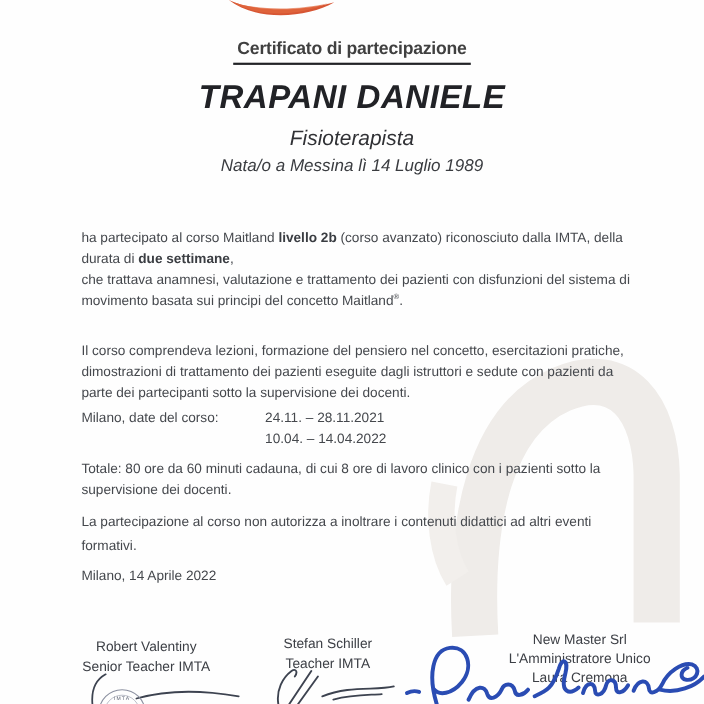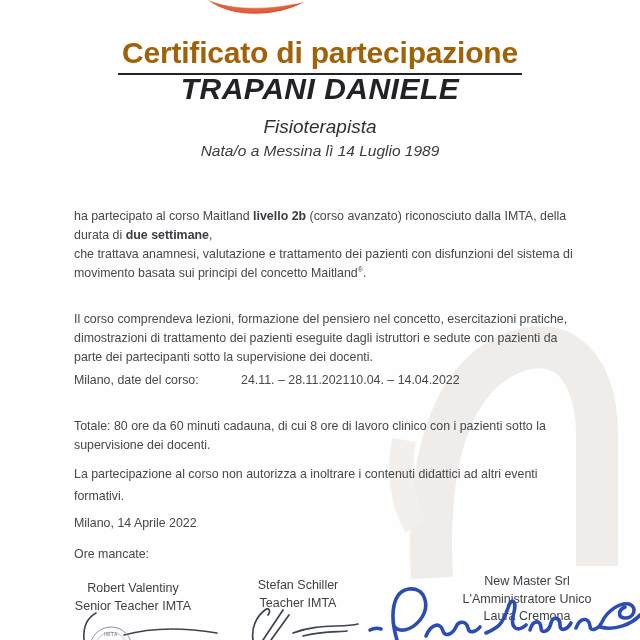--- a/index.html
+++ b/index.html
@@ -15,37 +15,37 @@
   .abs { position:absolute; }
   .centered { left:0; width:640px; text-align:center; }
 
   
   .art { position:absolute; left:0; top:0; pointer-events:none; }
 
   
   .title-line { top:36px; }
   .title-text {
     display:inline-block;
-    font-size:30px; font-weight:700; color:#a16207; letter-spacing:-0.2px;
+    font-size:16px; font-weight:700; color:#404040; letter-spacing:-0.2px;
     border-bottom:2.5px solid #222326; padding:0 4px 3px 4px;
   }
   .recipient { top:72px; font-size:30px; font-weight:700; font-style:italic; color:#212226; letter-spacing:0.5px; }
   .profession { top:116px; font-size:19px; font-style:italic; color:#303135; }
   .birth { top:142px; font-size:15.5px; font-style:italic; color:#3a3c40; }
 
   
   .body-block { left:74px; width:506px; font-size:12.4px; line-height:19px; color:#45484d;margin-top:14px; }
   .b { font-weight:700; color:#3a3d42; }
   sup.reg { font-size:7px; vertical-align:super; line-height:0; }
 
   .p1 { top:193px; }
   .p2 { top:296px; }
   .dates-row { top:357px; display:flex; }
   .dates-label { width:167px; }
-  .dates-col { display:flex; flex-direction:row; }
+  .dates-col { display:flex; flex-direction:column; }
   .totale { top:403px; }
   .disclaimer { top:449px; line-height:22px; }
   .place-date { top:500px; }
   .ore-mancate { top:531px; }
 
   
   .sig-col { font-size:12.5px; line-height:17.5px; text-align:center; color:#3c3f45; }
   .sig1 { left:58px;  top:580px; width:150px; }
   .sig2 { left:228px; top:577px; width:140px; }
   .sig3 { left:437px; top:573px; width:180px; }
@@ -98,21 +98,20 @@
     <span>supervisione dei docenti.</span>
   </div>
 
   <div class="abs body-block disclaimer">
     <span>La partecipazione al corso non autorizza a inoltrare i contenuti didattici ad altri eventi</span><br>
     <span>formativi.</span>
   </div>
 
   <div class="abs body-block place-date">Milano, 14 Aprile 2022</div>
 
-  <div class="abs body-block ore-mancate">Ore mancate:</div>
 
   <div class="abs sig-col sig1">
     <div>Robert Valentiny</div>
     <div>Senior Teacher IMTA</div>
   </div>
   <div class="abs sig-col sig2">
     <div>Stefan Schiller</div>
     <div>Teacher IMTA</div>
   </div>
   <div class="abs sig-col sig3">

